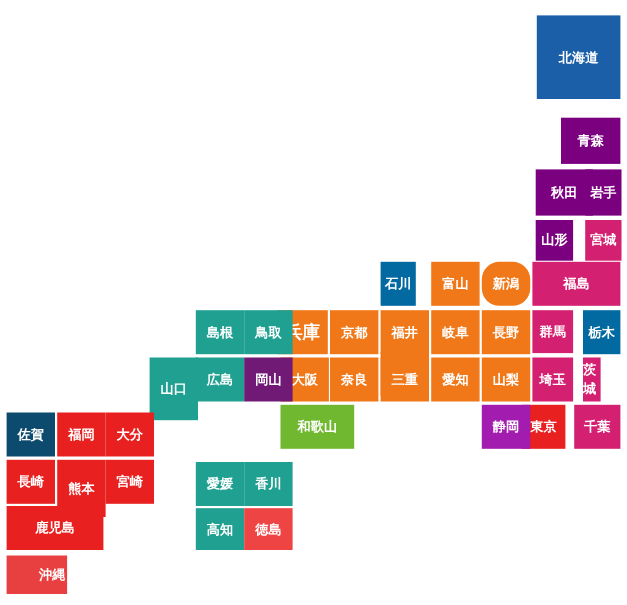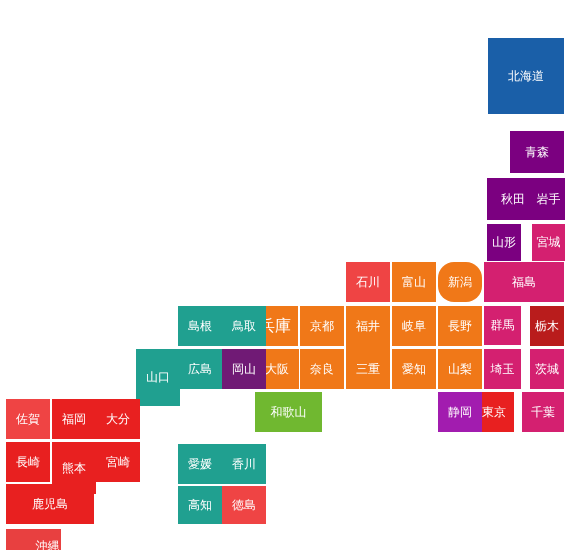--- a/index.html
+++ b/index.html
@@ -15,67 +15,66 @@
       width: 570px;
       height: 550px;
     }
     .prefecture {
       position: absolute;
       display: flex;
       align-items: center;
       justify-content: center;
       color: #fff;
       font-size: 12px;
-      font-weight: normal;
-      margin-top: 24px;
+      font-weight: bold;
     }
   </style>
 </head>
 <body>
 
 <div class="map-container">
 <div class="prefecture" style="left: 488px; top: 14px; width: 76px; height: 76px; background-color: rgb(26, 95, 168); font-size: 12px;">北海道</div>
     <div class="prefecture" style="left: 510px; top: 107px; width: 54px; height: 42px; background-color: rgb(123, 0, 128); font-size: 12px;">青森</div>
     <div class="prefecture" style="left: 487px; top: 154px; width: 52px; height: 42px; background-color: rgb(123, 0, 128); font-size: 12px;">秋田</div>
     <div class="prefecture" style="left: 532px; top: 154px; width: 33px; height: 42px; background-color: rgb(123, 0, 128); font-size: 12px;">岩手</div>
     <div class="prefecture" style="left: 487px; top: 200px; width: 34px; height: 37px; background-color: rgb(123, 0, 128); font-size: 12px;">山形</div>
     <div class="prefecture" style="left: 532px; top: 200px; width: 33px; height: 37px; background-color: rgb(212, 32, 112); font-size: 12px;">宮城</div>
     <div class="prefecture" style="left: 484px; top: 238px; width: 80px; height: 40px; background-color: rgb(212, 32, 112); font-size: 12px;">福島</div>
     <div class="prefecture" style="left: 438px; top: 238px; width: 44px; height: 40px; background-color: rgb(240, 120, 24); font-size: 12px; border-radius: 16px;">新潟</div>
     <div class="prefecture" style="left: 392px; top: 238px; width: 44px; height: 40px; background-color: rgb(240, 120, 24); font-size: 12px;">富山</div>
-    <div class="prefecture" style="left: 346px; top: 238px; width: 44px; height: 40px; background-color: #ef4444; font-size: 12px;">石川</div>
+    <div class="prefecture" style="left: 346px; top: 238px; width: 32px; height: 40px; background-color: #0369a1; font-size: 12px;">石川</div>
     <div class="prefecture" style="left: 484px; top: 282px; width: 37px; height: 39px; background-color: rgb(212, 32, 112); font-size: 12px;">群馬</div>
-    <div class="prefecture" style="left: 530px; top: 282px; width: 34px; height: 40px; background-color: #b91c1c; font-size: 12px;">栃木</div>
+    <div class="prefecture" style="left: 530px; top: 282px; width: 34px; height: 40px; background-color: #0369a1; font-size: 12px;">栃木</div>
     <div class="prefecture" style="left: 438px; top: 282px; width: 44px; height: 40px; background-color: rgb(240, 120, 24); font-size: 12px;">長野</div>
     <div class="prefecture" style="left: 392px; top: 282px; width: 44px; height: 40px; background-color: rgb(240, 120, 24); font-size: 12px;">岐阜</div>
     <div class="prefecture" style="left: 346px; top: 282px; width: 44px; height: 40px; background-color: rgb(240, 120, 24); font-size: 12px;">福井</div>
     <div class="prefecture" style="left: 346px; top: 320px; width: 44px; height: 40px; background-color: rgb(240, 120, 24); font-size: 12px;">滋賀</div>
     <div class="prefecture" style="left: 484px; top: 325px; width: 37px; height: 40px; background-color: rgb(212, 32, 112); font-size: 12px;">埼玉</div>
-    <div class="prefecture" style="left: 530px; top: 325px; width: 34px; height: 40px; background-color: rgb(212, 32, 112); font-size: 12px;">茨城</div>
+    <div class="prefecture" style="left: 530px; top: 325px; width: 16px; height: 40px; background-color: rgb(212, 32, 112); font-size: 12px;">茨城</div>
     <div class="prefecture" style="left: 438px; top: 325px; width: 44px; height: 40px; background-color: rgb(240, 120, 24); font-size: 12px;">山梨</div>
     <div class="prefecture" style="left: 392px; top: 325px; width: 44px; height: 40px; background-color: rgb(240, 120, 24); font-size: 12px;">愛知</div>
     <div class="prefecture" style="left: 346px; top: 325px; width: 44px; height: 40px; background-color: rgb(240, 120, 24); font-size: 12px;">三重</div>
     <div class="prefecture" style="left: 300px; top: 325px; width: 44px; height: 40px; background-color: rgb(240, 120, 24); font-size: 12px;">奈良</div>
     <div class="prefecture" style="left: 255px; top: 325px; width: 44px; height: 40px; background-color: rgb(240, 120, 24); font-size: 12px;">大阪</div>
     <div class="prefecture" style="left: 300px; top: 282px; width: 44px; height: 40px; background-color: rgb(240, 120, 24); font-size: 12px;">京都</div>
     <div class="prefecture" style="left: 252px; top: 282px; width: 46px; height: 40px; background-color: rgb(240, 120, 24); font-size: 16px;">兵庫</div>
     <div class="prefecture" style="left: 474px; top: 368px; width: 40px; height: 40px; background-color: rgb(232, 32, 32); font-size: 12px;">東京</div>
     <div class="prefecture" style="left: 522px; top: 368px; width: 42px; height: 40px; background-color: rgb(212, 32, 112); font-size: 12px;">千葉</div>
     <div class="prefecture" style="left: 438px; top: 368px; width: 44px; height: 40px; background-color: #a21caf; font-size: 12px;">静岡</div>
     <div class="prefecture" style="left: 255px; top: 368px; width: 67px; height: 40px; background-color: rgb(112, 184, 48); font-size: 12px;">和歌山</div>
     <div class="prefecture" style="left: 222px; top: 282px; width: 44px; height: 40px; background-color: rgb(32, 160, 144); font-size: 12px;">鳥取</div>
     <div class="prefecture" style="left: 178px; top: 282px; width: 44px; height: 40px; background-color: rgb(32, 160, 144); font-size: 12px;">島根</div>
     <div class="prefecture" style="left: 136px; top: 325px; width: 44px; height: 57px; background-color: rgb(32, 160, 144); font-size: 12px;">山口</div>
     <div class="prefecture" style="left: 178px; top: 325px; width: 44px; height: 40px; background-color: rgb(32, 160, 144); font-size: 12px;">広島</div>
     <div class="prefecture" style="left: 222px; top: 325px; width: 44px; height: 40px; background-color: #701a75; font-size: 12px;">岡山</div>
     <div class="prefecture" style="left: 178px; top: 420px; width: 44px; height: 40px; background-color: rgb(32, 160, 144); font-size: 12px;">愛媛</div>
     <div class="prefecture" style="left: 222px; top: 420px; width: 44px; height: 40px; background-color: rgb(32, 160, 144); font-size: 12px;">香川</div>
     <div class="prefecture" style="left: 178px; top: 462px; width: 44px; height: 38px; background-color: rgb(32, 160, 144); font-size: 12px;">高知</div>
     <div class="prefecture" style="left: 222px; top: 462px; width: 44px; height: 38px; background-color: #ef4444; font-size: 12px;">徳島</div>
-    <div class="prefecture" style="left: 6px; top: 375px; width: 44px; height: 40px; background-color: #ef4444; font-size: 12px;">佐賀</div>
+    <div class="prefecture" style="left: 6px; top: 375px; width: 44px; height: 40px; background-color: #0c4a6e; font-size: 12px;">佐賀</div>
     <div class="prefecture" style="left: 52px; top: 375px; width: 44px; height: 40px; background-color: rgb(232, 32, 32); font-size: 12px;">福岡</div>
     <div class="prefecture" style="left: 96px; top: 375px; width: 44px; height: 40px; background-color: rgb(232, 32, 32); font-size: 12px;">大分</div>
     <div class="prefecture" style="left: 6px; top: 418px; width: 44px; height: 40px; background-color: rgb(232, 32, 32); font-size: 12px;">長崎</div>
     <div class="prefecture" style="left: 52px; top: 418px; width: 44px; height: 52px; background-color: rgb(232, 32, 32); font-size: 12px;">熊本</div>
     <div class="prefecture" style="left: 96px; top: 418px; width: 44px; height: 40px; background-color: rgb(232, 32, 32); font-size: 12px;">宮崎</div>
     <div class="prefecture" style="left: 6px; top: 460px; width: 88px; height: 40px; background-color: rgb(232, 32, 32); font-size: 12px;">鹿児島</div>
     <div class="prefecture" style="left: 6px; top: 505px; width: 55px; height: 35px; background-color: rgb(232, 64, 64); font-size: 12px; padding-left: 28px;">沖縄</div>
   </div>
 
 </body></html>

